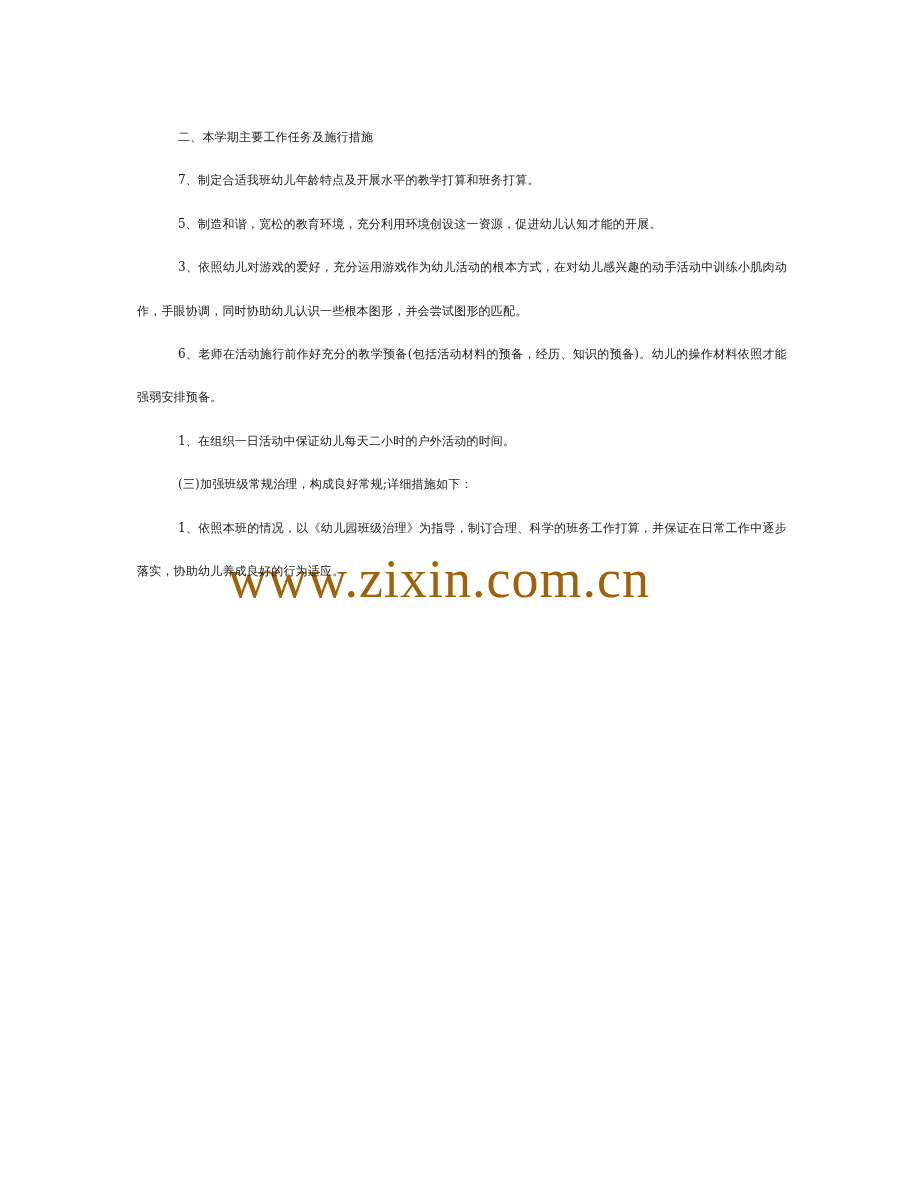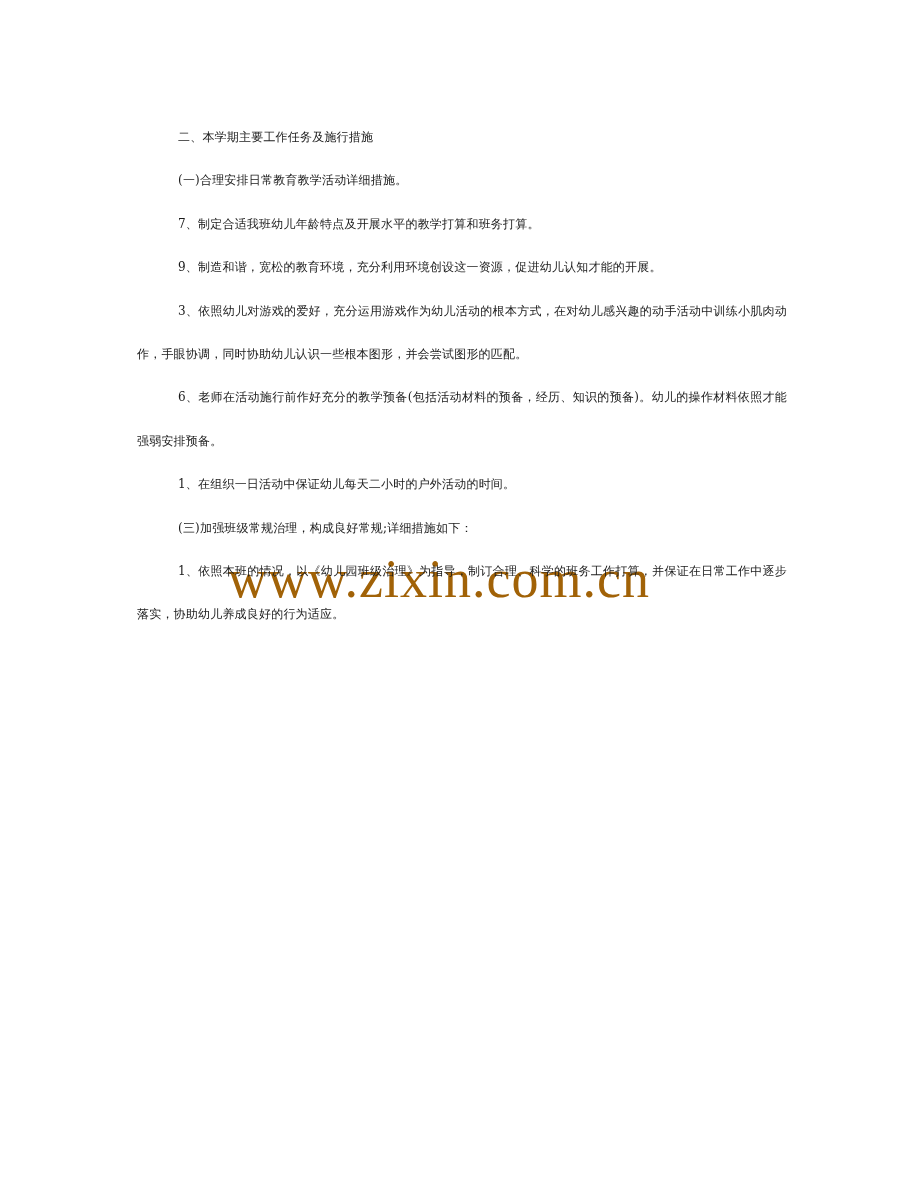--- a/index.html
+++ b/index.html
@@ -18,21 +18,20 @@
   }
   .page { z-index: 1; }
 </style>
 </head>
 <body>
 
 <div class="watermark">www.zixin.com.cn</div>
 
 <div class="page">
   <p class="para">二、本学期主要工作任务及施行措施</p>
-  <p class="para">(一)合理安排日常教育教学活动详细措施。</p>
   <p class="para">7、制定合适我班幼儿年龄特点及开展水平的教学打算和班务打算。</p>
-  <p class="para">9、制造和谐，宽松的教育环境，充分利用环境创设这一资源，促进幼儿认知才能的开展。</p>
+  <p class="para">5、制造和谐，宽松的教育环境，充分利用环境创设这一资源，促进幼儿认知才能的开展。</p>
   <p class="para">3、依照幼儿对游戏的爱好，充分运用游戏作为幼儿活动的根本方式，在对幼儿感兴趣的动手活动中训练小肌肉动作，手眼协调，同时协助幼儿认识一些根本图形，并会尝试图形的匹配。</p>
   <p class="para">6、老师在活动施行前作好充分的教学预备(包括活动材料的预备，经历、知识的预备)。幼儿的操作材料依照才能强弱安排预备。</p>
   <p class="para">1、在组织一日活动中保证幼儿每天二小时的户外活动的时间。</p>
   <p class="para">(三)加强班级常规治理，构成良好常规;详细措施如下：</p>
   <p class="para">1、依照本班的情况，以《幼儿园班级治理》为指导，制订合理、科学的班务工作打算，并保证在日常工作中逐步落实，协助幼儿养成良好的行为适应。</p>
 </div>
 
 </body></html>

